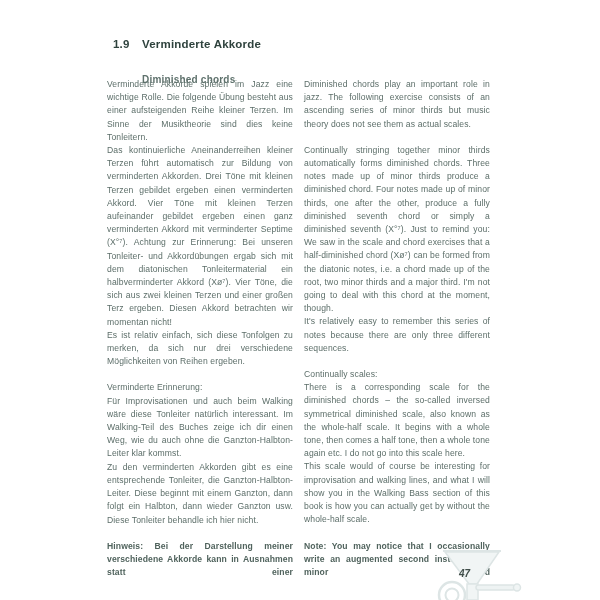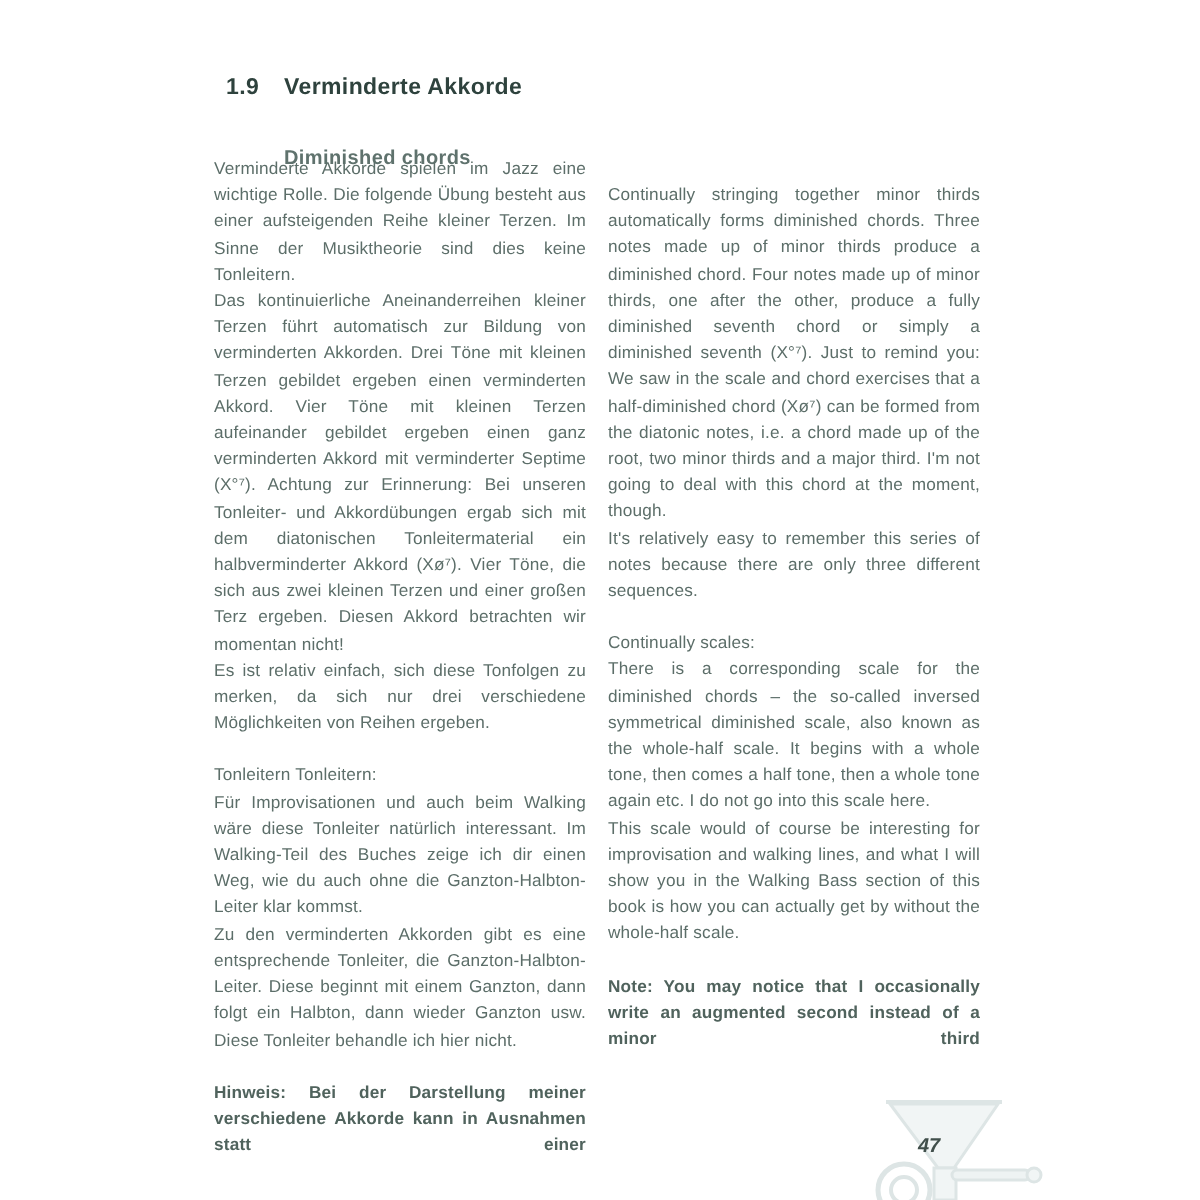--- a/index.html
+++ b/index.html
@@ -87,27 +87,28 @@
     </div>
     <div class="hdr-sub">Diminished chords</div>
   </header>
 
   <main class="columns">
 
     <section class="col" lang="de">
       <p>Verminderte Akkorde spielen im Jazz eine wichtige Rolle. Die folgende Übung besteht aus einer aufsteigenden Reihe kleiner Terzen. Im Sinne der Musiktheorie sind dies keine Tonleitern.</p>
       <p>Das kontinuierliche Aneinanderreihen kleiner Terzen führt automatisch zur Bildung von verminderten Akkorden. Drei Töne mit kleinen Terzen gebildet ergeben einen verminderten Akkord. Vier Töne mit kleinen Terzen aufeinander gebildet ergeben einen ganz verminderten Akkord mit verminderter Septime (X°⁷). Achtung zur Erinnerung: Bei unseren Tonleiter- und Akkordübungen ergab sich mit dem diatonischen Tonleitermaterial ein halbverminderter Akkord (Xø⁷). Vier Töne, die sich aus zwei kleinen Terzen und einer großen Terz ergeben. Diesen Akkord betrachten wir momentan nicht!</p>
       <p>Es ist relativ einfach, sich diese Tonfolgen zu merken, da sich nur drei verschiedene Möglichkeiten von Reihen ergeben.</p>
-      <p class="gap subhead">Tonleitern Tonleitern:</p>
+      <p class="gap subhead">Verminderte Erinnerung:</p>
       <p>Für Improvisationen und auch beim Walking wäre diese Tonleiter natürlich interessant. Im Walking-Teil des Buches zeige ich dir einen Weg, wie du auch ohne die Ganzton-Halbton-Leiter klar kommst.</p>
       <p>Zu den verminderten Akkorden gibt es eine entsprechende Tonleiter, die Ganzton-Halbton-Leiter. Diese beginnt mit einem Ganzton, dann folgt ein Halbton, dann wieder Ganzton usw. Diese Tonleiter behandle ich hier nicht.</p>
       <p class="gap note">Hinweis: Bei der Darstellung meiner verschiedene Akkorde kann in Ausnahmen statt einer</p>
     </section>
 
     <section class="col" lang="en">
+      <p>Diminished chords play an important role in jazz. The following exercise consists of an ascending series of minor thirds but music theory does not see them as actual scales.</p>
       <p class="gap">Continually stringing together minor thirds automatically forms diminished chords. Three notes made up of minor thirds produce a diminished chord. Four notes made up of minor thirds, one after the other, produce a fully diminished seventh chord or simply a diminished seventh (X°⁷). Just to remind you: We saw in the scale and chord exercises that a half-diminished chord (Xø⁷) can be formed from the diatonic notes, i.e. a chord made up of the root, two minor thirds and a major third. I'm not going to deal with this chord at the moment, though.</p>
       <p>It's relatively easy to remember this series of notes because there are only three different sequences.</p>
       <p class="gap subhead">Continually scales:</p>
       <p>There is a corresponding scale for the diminished chords – the so-called inversed symmetrical diminished scale, also known as the whole-half scale. It begins with a whole tone, then comes a half tone, then a whole tone again etc. I do not go into this scale here.</p>
       <p>This scale would of course be interesting for improvisation and walking lines, and what I will show you in the Walking Bass section of this book is how you can actually get by without the whole-half scale.</p>
       <p class="gap note">Note: You may notice that I occasionally write an augmented second instead of a minor third</p>
     </section>
 
   </main>
 

